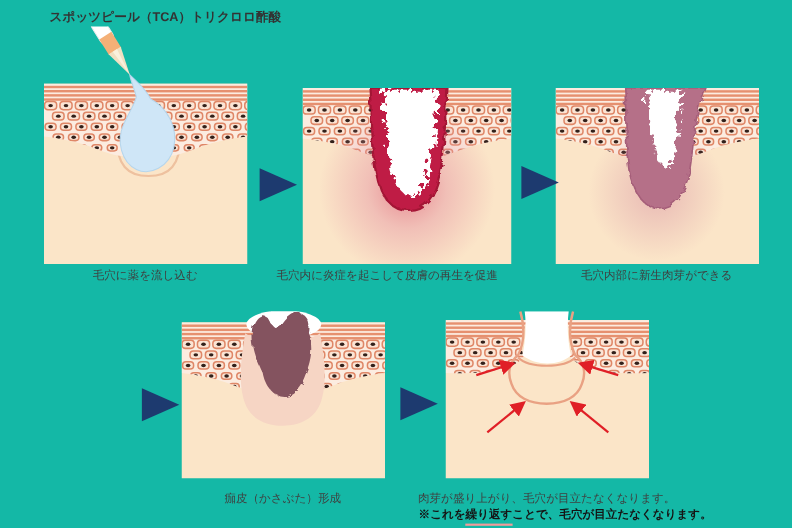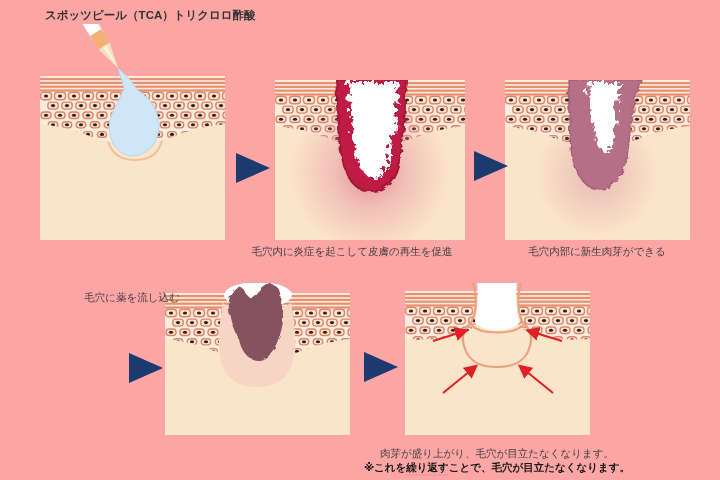--- a/index.html
+++ b/index.html
@@ -1,38 +1,38 @@
 <!DOCTYPE html>
 <html><head>
 <meta charset="utf-8">
 <style>
   html,body{margin:0;padding:0;background:#fff;}
-  #stage{position:relative;width:720px;height:480px;background:#fca5a5;overflow:hidden;
+  #stage{position:relative;width:720px;height:480px;background:#14b8a6;overflow:hidden;
          font-family:"Liberation Sans","DejaVu Sans",sans-serif;}
   .title{position:absolute;left:45px;top:8px;font-size:11.5px;font-weight:600;color:#333;}
   .panel{position:absolute;}
   .p1{left:40px;top:24px;}
   .p2{left:275px;top:80px;}
   .p3{left:505px;top:80px;}
   .p4{left:165px;top:283px;}
   .p5{left:405px;top:283px;}
   .tri{position:absolute;width:0;height:0;border-top:15px solid transparent;
        border-bottom:15px solid transparent;border-left:34px solid #1d3a6f;}
   .a1{left:236px;top:153px;}
   .a2{left:474px;top:151px;}
   .a3{left:129px;top:353px;}
   .a4{left:364px;top:352px;}
   .cap{position:absolute;font-size:10.5px;color:#3f3f3f;text-align:center;line-height:1.25;}
-  .c1{left:2px;top:245px;width:260px;margin-top:46px;}
+  .c1{left:2px;top:245px;width:260px;}
   .c2{left:212px;top:245px;width:280px;}
   .c3{left:467px;top:245px;width:260px;}
   .c4{left:127px;top:447px;width:260px;}
   .c5{left:357px;top:447px;width:280px;}
   .note{position:absolute;left:347px;top:461px;width:300px;font-size:10.5px;font-weight:bold;
-        color:#151515;text-align:center;}
+        color:#151515;text-align:right;font-family:Liberation Mono, monospace;}
   .note .ul{border-bottom:2.5px solid #f49b9b;padding-bottom:1px;}
 </style>
 </head>
 <body>
 
 <svg width="0" height="0" style="position:absolute" aria-hidden="true">
   <defs>
     <filter id="frough" x="-25%" y="-25%" width="150%" height="150%">
       <feTurbulence type="turbulence" baseFrequency="0.09" numOctaves="2" seed="7" result="n"></feTurbulence>
       <feDisplacementMap in="SourceGraphic" in2="n" scale="5"></feDisplacementMap>
@@ -888,18 +888,19 @@
   </div>
 
   <div class="tri a1"></div>
   <div class="tri a2"></div>
   <div class="tri a3"></div>
   <div class="tri a4"></div>
 
   <div class="cap c1">毛穴に薬を流し込む</div>
   <div class="cap c2">毛穴内に炎症を起こして皮膚の再生を促進</div>
   <div class="cap c3">毛穴内部に新生肉芽ができる</div>
+  <div class="cap c4">痂皮（かさぶた）形成</div>
   <div class="cap c5">肉芽が盛り上がり、毛穴が目立たなくなります。</div>
   <div class="note">
     <span>※これを</span><span class="ul">繰り返す</span><span>ことで、毛穴が目立たなくなります。</span>
   </div>
 
 </div>
 
 </body></html>

